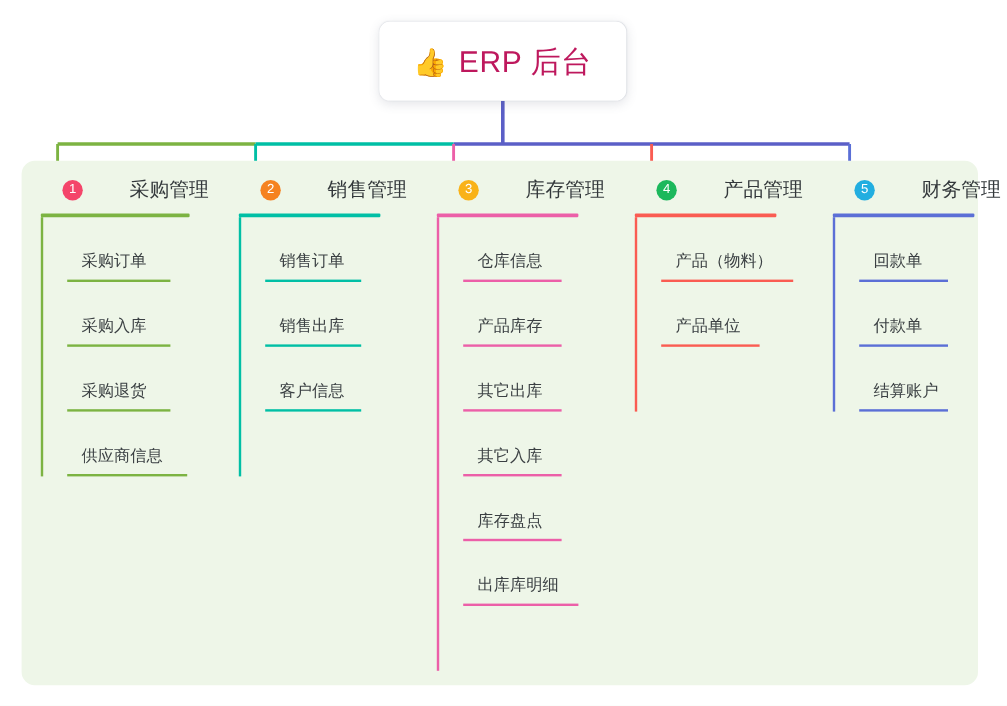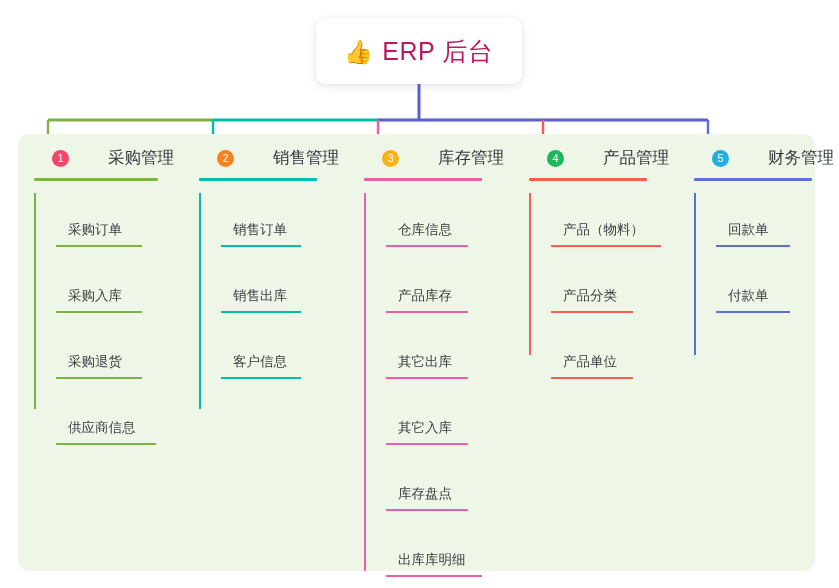--- a/index.html
+++ b/index.html
@@ -114,21 +114,20 @@
   .trunk {
     position: absolute;
     left: 0;
     top: 0;
     width: 1.6px;
   }
   .leaf {
     position: relative;
     height: 54px;
     box-sizing: border-box;
-    margin-top: 12px;
   }
   .leaf-text {
     position: absolute;
     left: 12px;
     bottom: 8px;
     font-size: 13.5px;
     color: #3b4043;
     white-space: nowrap;
   }
   .leaf-rule {
@@ -250,24 +249,20 @@
             <span class="col-title">产品管理</span>
           </div>
           <div class="head-rule" style="width: 118px; background: rgb(250, 92, 82);"></div>
           <div class="leaves">
             <div class="trunk" style="background: rgb(250, 92, 82); height: 162px;"></div>
             <div class="leaf">
               <span class="leaf-text">产品（物料）</span>
               <div class="leaf-rule" style="width: 110px; background: rgb(250, 92, 82);"></div>
             </div>
             <div class="leaf">
-              <span class="leaf-text">产品分类</span>
-              <div class="leaf-rule" style="width: 82px; background: rgb(250, 92, 82);"></div>
-            </div>
-            <div class="leaf">
               <span class="leaf-text">产品单位</span>
               <div class="leaf-rule" style="width: 82px; background: rgb(250, 92, 82);"></div>
             </div>
           </div>
         </div>
         <div class="column" style="left: 672px; top: 11px;">
           <div class="col-head">
             <span class="badge" style="background: rgb(34, 174, 224);">5</span>
             <span class="col-title">财务管理</span>
           </div>
@@ -275,18 +270,22 @@
           <div class="leaves">
             <div class="trunk" style="background: rgb(91, 111, 214); height: 162px;"></div>
             <div class="leaf">
               <span class="leaf-text">回款单</span>
               <div class="leaf-rule" style="width: 74px; background: rgb(91, 111, 214);"></div>
             </div>
             <div class="leaf">
               <span class="leaf-text">付款单</span>
               <div class="leaf-rule" style="width: 74px; background: rgb(91, 111, 214);"></div>
             </div>
+            <div class="leaf">
+              <span class="leaf-text">结算账户</span>
+              <div class="leaf-rule" style="width: 74px; background: rgb(91, 111, 214);"></div>
+            </div>
           </div>
         </div>
       </div>
   </div>
 
 </div>
 
 </body></html>

